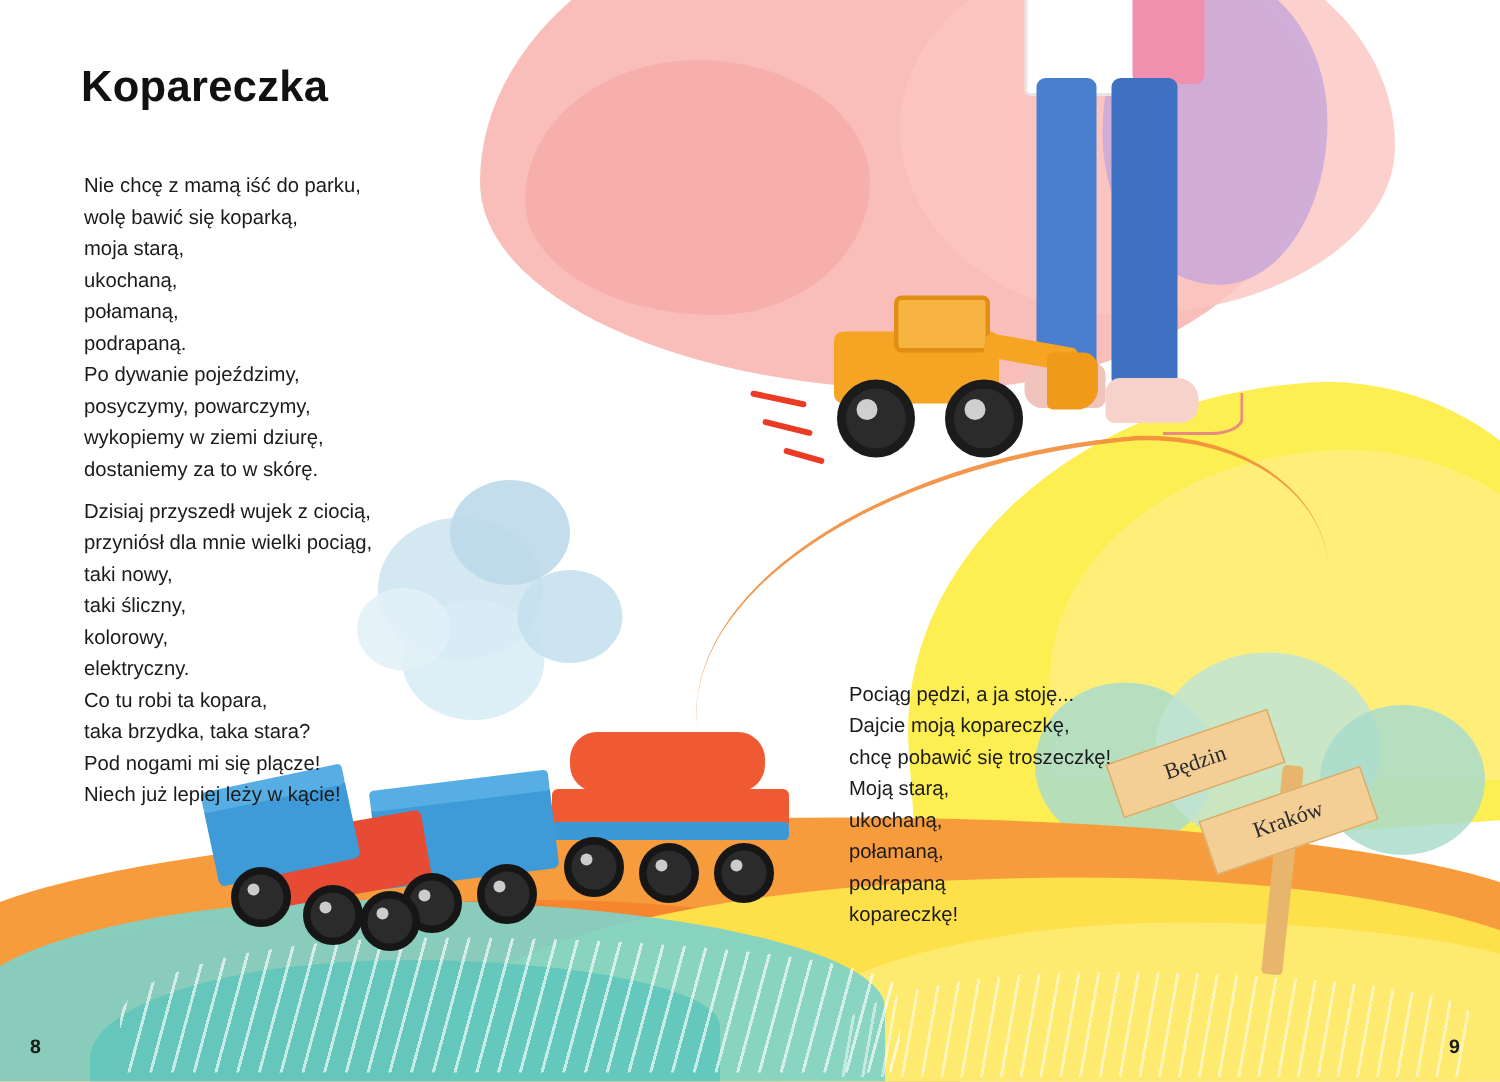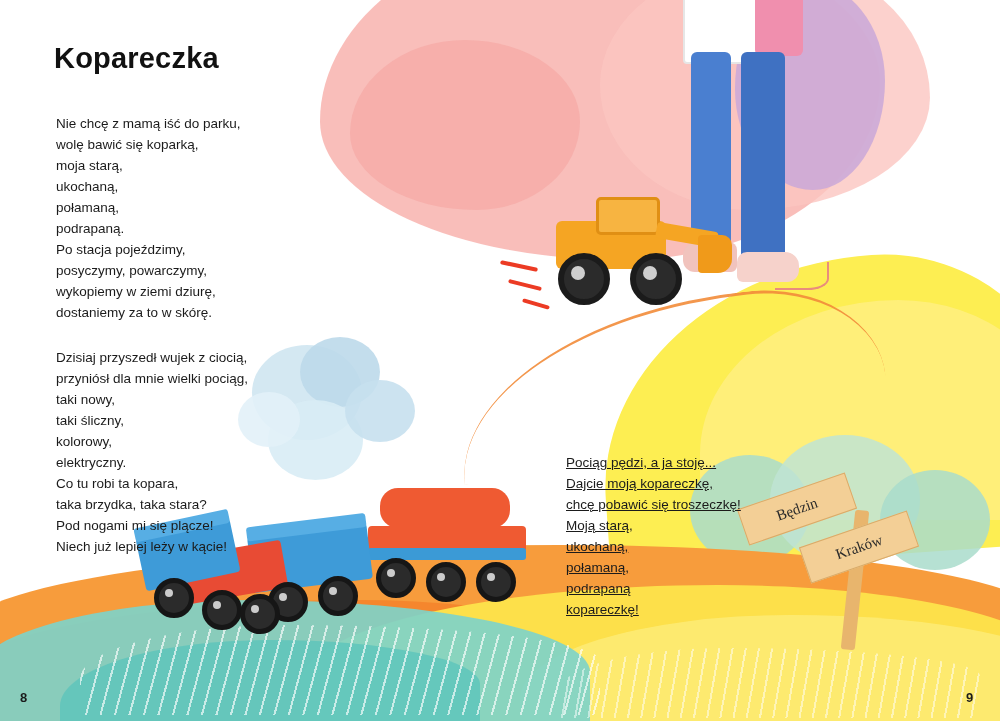--- a/index.html
+++ b/index.html
@@ -273,23 +273,23 @@
     letter-spacing: .2px;
   }
   .stanza {
     position: absolute;
     font-size: 13.5px;
     line-height: 21px;
     color: #1b1b1b;
     white-space: pre-line;
   }
   .s1 { left: 56px; top: 113px; width: 300px; }
-  .s2 { left: 56px; top: 330px; width: 320px; margin-top: 17px; }
+  .s2 { left: 56px; top: 330px; width: 320px; }
   .s3 { left: 566px; top: 340px; width: 300px; }
-  .s4 { left: 566px; top: 452px; width: 300px; text-decoration: underline; }
+  .s4 { left: 566px; top: 452px; width: 300px; }
 
   .pageno {
     position:absolute; font-size: 13px; color:#1b1b1b; font-weight:bold;
   }
   .pageno.left { left: 20px; top: 690px; }
   .pageno.right { left: 966px; top: 690px; }
 </style>
 </head>
 <body>
 
@@ -398,21 +398,21 @@
   </div>
 
   <div class="title">Kopareczka</div>
 
   <div class="stanza s1">Nie chcę z mamą iść do parku,
 wolę bawić się koparką,
 moja starą,
 ukochaną,
 połamaną,
 podrapaną.
-Po stacja pojeździmy,
+Po dywanie pojeździmy,
 posyczymy, powarczymy,
 wykopiemy w ziemi dziurę,
 dostaniemy za to w skórę.</div>
   <div class="stanza s2">Dzisiaj przyszedł wujek z ciocią,
 przyniósł dla mnie wielki pociąg,
 taki nowy,
 taki śliczny,
 kolorowy,
 elektryczny.
 Co tu robi ta kopara,

